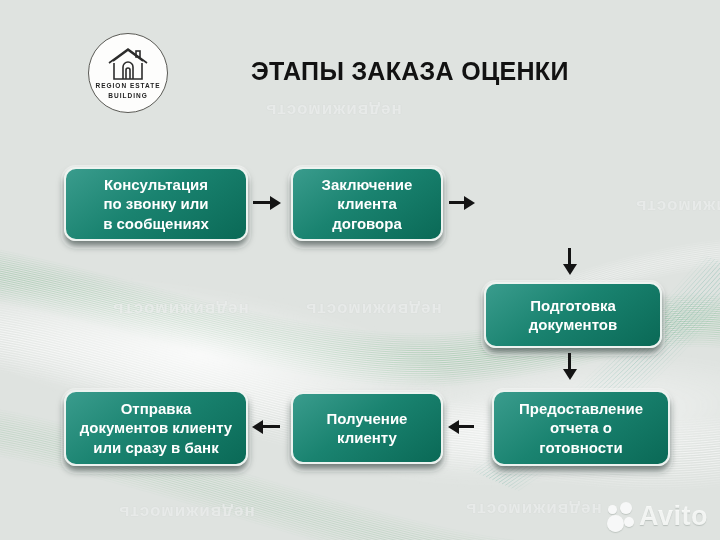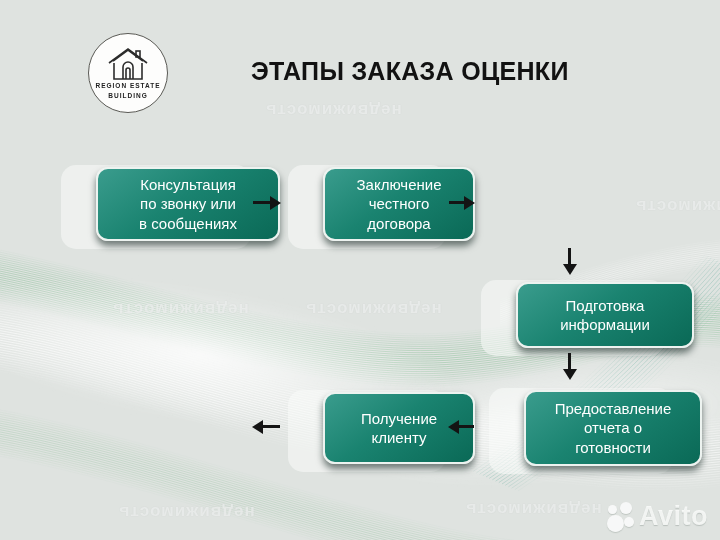--- a/index.html
+++ b/index.html
@@ -34,21 +34,21 @@
   .node {
     position:absolute; border-radius:15px; padding:2px 3px 8px 3px;
     background: rgba(250,252,250,.55);
   }
   .node-inner {
     width:100%; height:100%; box-sizing:border-box; border-radius:12px;
     border:2px solid #edf3f0;
     background: linear-gradient(145deg, #3a9c8d 0%, #1a8370 45%, #0a6956 100%);
     box-shadow: 0 5px 7px rgba(8,26,22,.55);
     display:flex; align-items:center; justify-content:center;
-    text-align:center; color:#fff; font-weight:400; font-size:15px; line-height:1.3;margin-left:32px;
+    text-align:center; color:#fff; font-weight:700; font-size:15px; line-height:1.3;
   }
   .node-label { white-space:pre-line; }
   .n1 { left:61px;  top:165px; width:184px; height:74px; }
   .n2 { left:288px; top:165px; width:152px; height:74px; }
   .n3 { left:481px; top:165px; width:178px; height:74px; }
   .n4 { left:481px; top:280px; width:178px; height:66px; }
   .n5 { left:489px; top:388px; width:178px; height:76px; }
   .n6 { left:288px; top:390px; width:152px; height:72px; }
   .n7 { left:61px;  top:388px; width:184px; height:76px; }
 
@@ -247,41 +247,48 @@
   <div class="node n1">
     <div class="node-inner">
         <span class="node-label">Консультация
 по звонку или
 в сообщениях</span>
       </div>
   </div>
   <div class="node n2">
     <div class="node-inner">
         <span class="node-label">Заключение
-честного
+клиента
 договора</span>
       </div>
   </div>
   <div class="node n4">
     <div class="node-inner">
         <span class="node-label">Подготовка
-информации</span>
+документов</span>
       </div>
   </div>
   <div class="node n5">
     <div class="node-inner">
         <span class="node-label">Предоставление
 отчета о
 готовности</span>
       </div>
   </div>
   <div class="node n6">
     <div class="node-inner">
         <span class="node-label">Получение
 клиенту</span>
+      </div>
+  </div>
+  <div class="node n7">
+    <div class="node-inner">
+        <span class="node-label">Отправка
+документов клиенту
+или сразу в банк</span>
       </div>
   </div>
 
   <div class="arrow-h right ar1"></div>
   <div class="arrow-h right ar2"></div>
   <div class="arrow-v down ad1"></div>
   <div class="arrow-v down ad2"></div>
   <div class="arrow-h left al1"></div>
   <div class="arrow-h left al2"></div>
 

